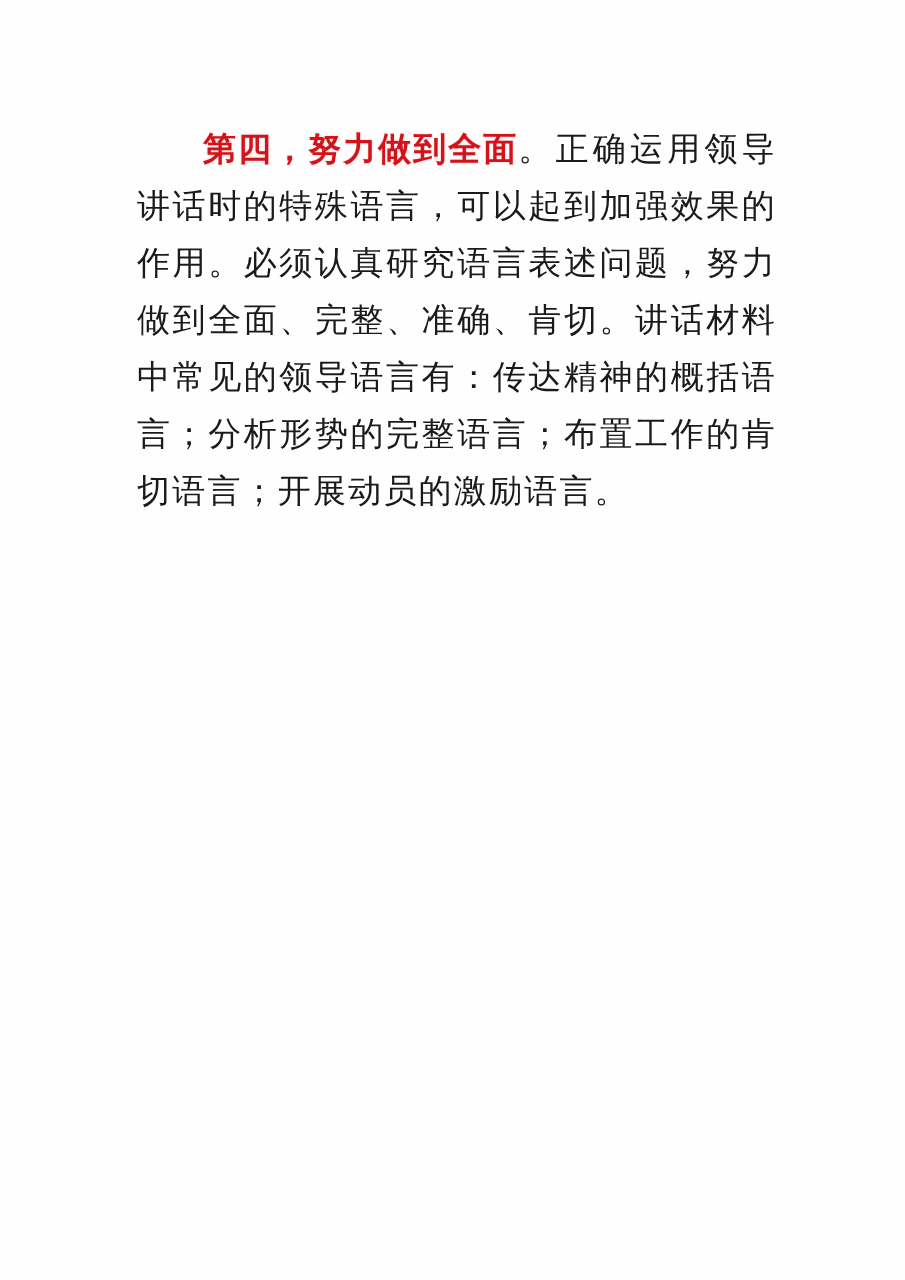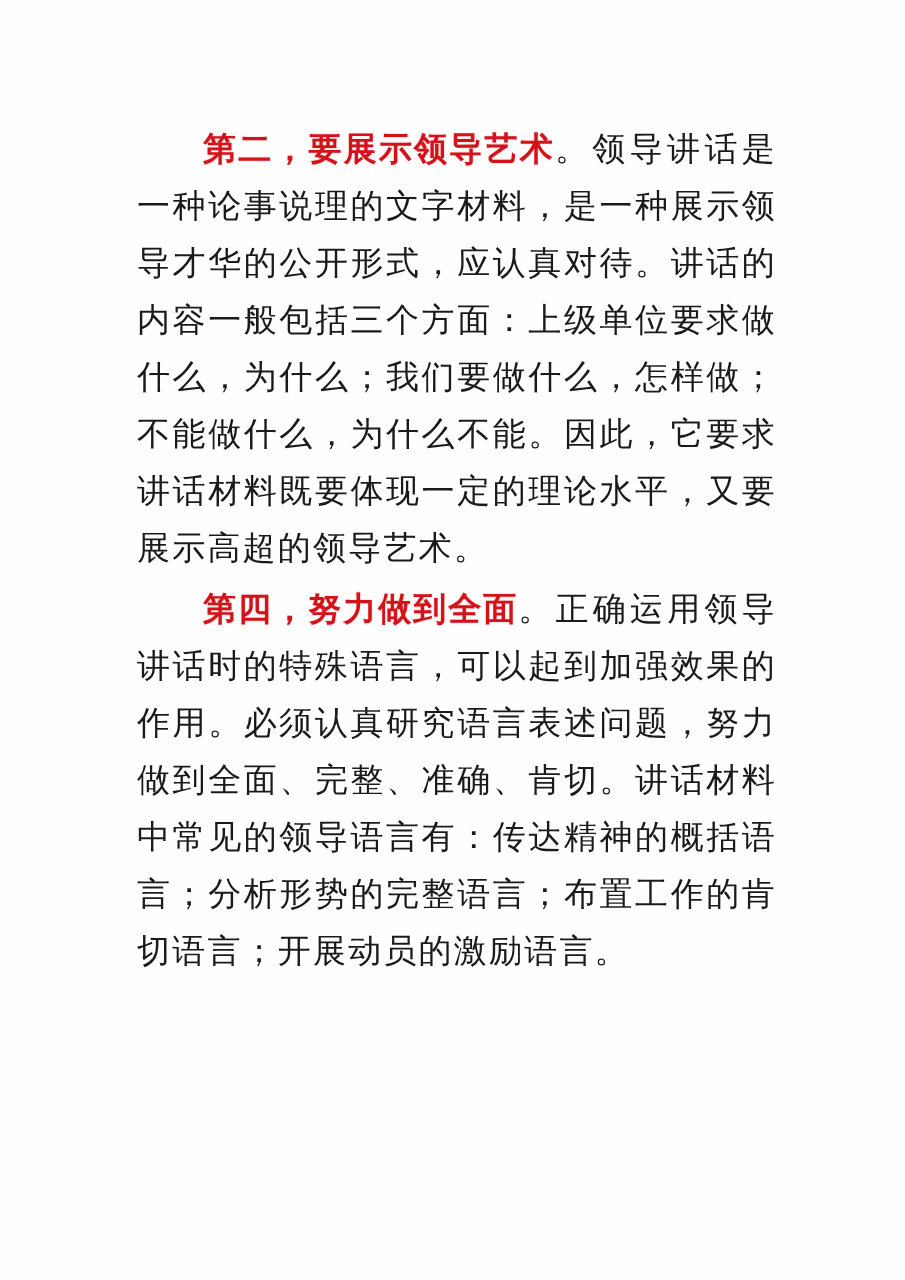--- a/index.html
+++ b/index.html
@@ -27,19 +27,18 @@
     letter-spacing:0px;
     text-shadow: 0 0 2px rgba(212,18,26,0.25);
   }
 </style>
 </head>
 <body>
 
 <div class="page">
   <div class="content">
 
-    <p class="para"><span class="heading">第二，要展示领导艺术</span><span>。领导讲话是一种论事说理的文字材料，是一种展示领导才华的公开形式，应认真对待。讲话的内容一般包括三个方面：上级单位要求做什么，为什么；我们要做什么，怎样做；不能做什么，为什么不能。因此，它要求讲话材料既要体现一定的理论水平，又要展示高超的领导艺术。</span></p>
 
 
     <p class="para"><span class="heading">第四，努力做到全面</span><span>。正确运用领导讲话时的特殊语言，可以起到加强效果的作用。必须认真研究语言表述问题，努力做到全面、完整、准确、肯切。讲话材料中常见的领导语言有：传达精神的概括语言；分析形势的完整语言；布置工作的肯切语言；开展动员的激励语言。</span></p>
 
   </div>
 </div>
 
 </body></html>

